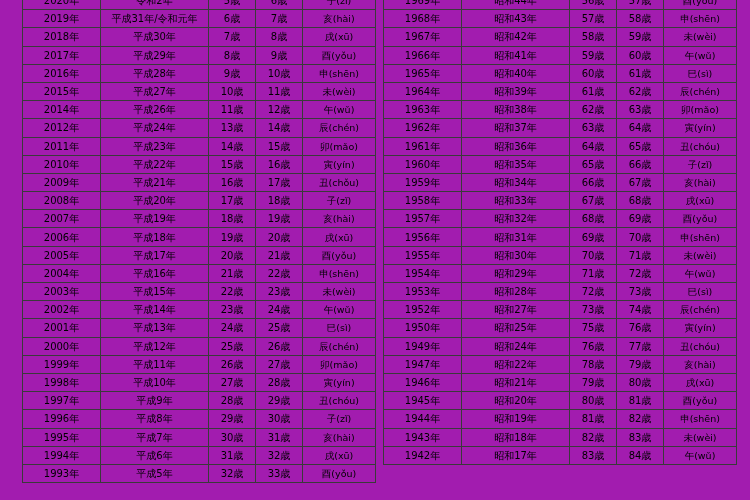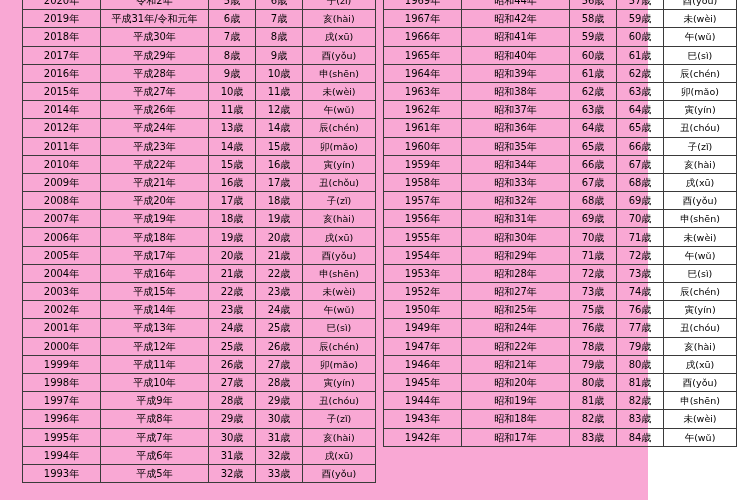--- a/index.html
+++ b/index.html
@@ -8,26 +8,26 @@
     background: #ffffff;
   }
   body {
     width: 750px;
     height: 500px;
     overflow: hidden;
     font-family: "DejaVu Sans", "Liberation Sans", sans-serif;
     color: #000;
   }
   .sheet {
-    width: 648px;
+    width: 750px;
     height: 500px;
     display: flex;
     flex-direction: row;
     box-sizing: border-box;
-    background: #f9a8d4;
+    background: #a21caf;
   }
   .col-block {
     display: flex;
     flex-direction: column;
     box-sizing: border-box;
   }
   .left-block {
     width: 375px;
     padding-left: 22px;
     box-sizing: border-box;
@@ -288,20 +288,27 @@
       </colgroup>
       <tbody>
           <tr>
             <td class="west">1969年</td>
             <td class="era">昭和44年</td>
             <td class="age">56歳</td>
             <td class="age">57歳</td>
             <td class="zod">酉(yǒu)</td>
           </tr>
           <tr>
+            <td class="west">1968年</td>
+            <td class="era">昭和43年</td>
+            <td class="age">57歳</td>
+            <td class="age">58歳</td>
+            <td class="zod">申(shēn)</td>
+          </tr>
+          <tr>
             <td class="west">1967年</td>
             <td class="era">昭和42年</td>
             <td class="age">58歳</td>
             <td class="age">59歳</td>
             <td class="zod">未(wèi)</td>
           </tr>
           <tr>
             <td class="west">1966年</td>
             <td class="era">昭和41年</td>
             <td class="age">59歳</td>

